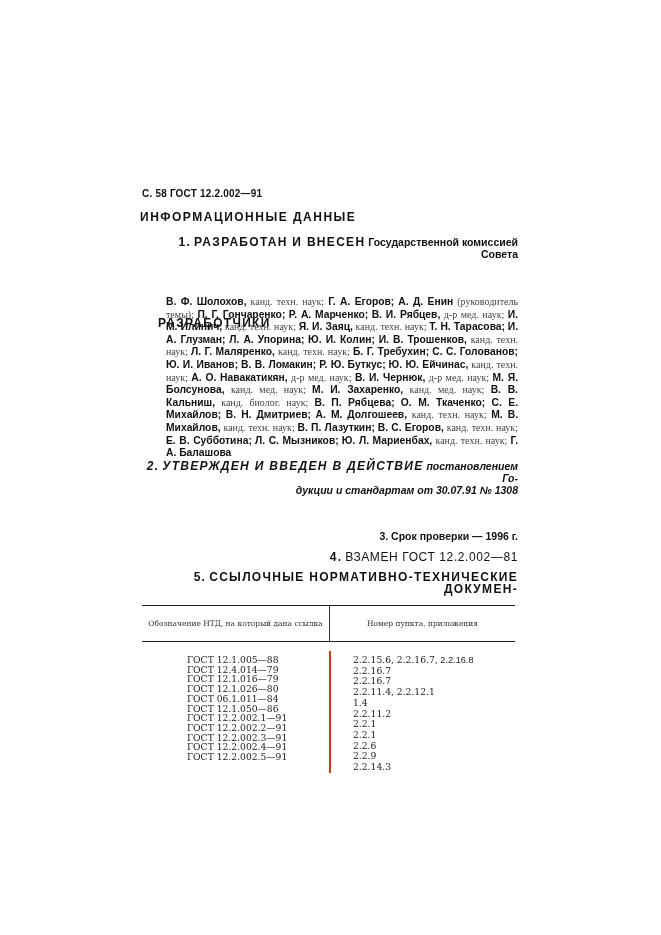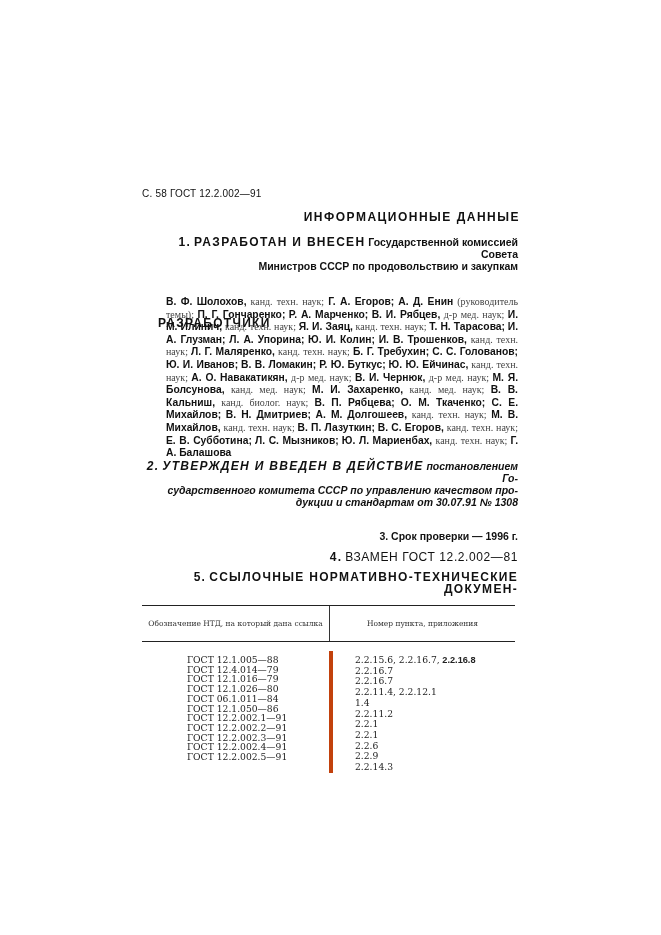--- a/index.html
+++ b/index.html
@@ -1,21 +1,21 @@
 <!DOCTYPE html>
 <html><head>
 <meta charset="utf-8">
 <style>
   html, body { margin: 0; padding: 0; background: #ffffff; }
   body { width: 661px; height: 935px; position: relative; overflow: hidden;
          font-family: "DejaVu Serif", "Liberation Serif", serif; color: #111; }
   .page { position: absolute; left: 0; top: 0; width: 661px; height: 935px; }
-  .running-head { position: absolute; left: 142px; top: 188px; font-size: 10px; font-weight: normal;
+  .running-head { position: absolute; left: 142px; top: 188px; font-size: 10px; font-weight: bold;
                   font-family: "Liberation Sans", sans-serif; letter-spacing: 0.2px; text-align: center; }
-  .title { position: absolute; left: 140px; top: 210px; width: 380px; text-align: right;
+  .title { position: absolute; left: 140px; top: 210px; width: 380px; text-align: left;
            font-family: "Liberation Sans", sans-serif; font-weight: bold; font-size: 12px; letter-spacing: 1.5px; }
   .item { position: absolute; left: 146px; width: 372px; font-size: 10.5px; line-height: 12px;
           font-family: "Liberation Sans", sans-serif; text-align: right; }
   .item .num { font-weight: bold; }
   .item .head { font-weight: bold; letter-spacing: 1.3px; font-size: 12px; }
   .item .body-bold { font-weight: bold; }
   .indent { padding-left: 12px; display: block; }
   .sub-head { position: absolute; left: 158px; top: 272px; font-family: "Liberation Sans", sans-serif;
               font-weight: bold; font-size: 12px; letter-spacing: 1.3px; margin-top: 44px; }
   .developers { position: absolute; left: 166px; top: 296px; width: 352px; font-size: 10.3px; line-height: 12.6px;
@@ -23,51 +23,49 @@
   .developers b { font-family: "Liberation Sans", sans-serif; font-weight: bold; font-size: 10.3px; }
   .developers .deg { color: #444; font-size: 10px; }
   .table { position: absolute; left: 142px; top: 605px; width: 373px; }
   .table .rule-top { height: 0; border-top: 1.5px solid #222; }
   .table .rule-mid { height: 0; border-top: 1.5px solid #222; }
   .thead { display: flex; height: 35px; }
   .thead .c1 { width: 187px; border-right: 1px solid #333; display: flex; align-items: center; justify-content: center;
                text-align: left; font-size: 7.5px; line-height: 9px; color: #333; }
   .thead .c2 { flex: 1; display: flex; align-items: center; justify-content: center; font-size: 7.5px; color: #333; text-align: right; }
   .tbody { display: flex; padding-top: 9px; }
-  .tbody .c1 { width: 187px; border-right: 4px solid #c2410c; padding-top: 4px; padding-bottom: 2px; }
+  .tbody .c1 { width: 187px; border-right: 2px solid #c2410c; padding-top: 4px; padding-bottom: 2px; }
   .tbody .c2 { flex: 1; padding-top: 4px; }
   .row1 { font-size: 9.2px; line-height: 9.7px; color: #222; padding-left: 45px; white-space: nowrap; }
   .row2 { font-size: 9.2px; line-height: 9.7px; color: #222; padding-left: 22px; white-space: nowrap; }
-  .row2 .bold { font-weight: bold; font-family: "Liberation Sans", sans-serif; margin-top: 31px; }
+  .row2 .bold { font-weight: normal; font-family: "Liberation Sans", sans-serif; margin-top: 31px; }
 </style>
 </head>
 <body>
 
 <div class="page">
 
   <div class="running-head">С. 58 ГОСТ 12.2.002—91</div>
 
   <div class="title">ИНФОРМАЦИОННЫЕ ДАННЫЕ</div>
 
   <div class="item" style="top:236px;">
     <span class="num head">1.</span>
     <span class="head">РАЗРАБОТАН И ВНЕСЕН</span>
     <span class="body-bold">Государственной комиссией Совета</span>
-    <span class="indent body-bold">Министров СССР по продовольствию и закупкам</span>
   </div>
 
   <div class="sub-head">РАЗРАБОТЧИКИ</div>
 
   <div class="developers" id="developers"><b>В. Ф. Шолохов,</b><span class="deg"> канд. техн. наук; </span><b>Г. А. Егоров;</b><span class="deg"> </span><b>А. Д. Енин</b><span class="deg"> (руководитель темы); </span><b>П. Г. Гончаренко;</b><span class="deg"> </span><b>Р. А. Марченко;</b><span class="deg"> </span><b>В. И. Рябцев,</b><span class="deg"> д-р мед. наук; </span><b>И. М. Илинич,</b><span class="deg"> канд. техн. наук; </span><b>Я. И. Заяц,</b><span class="deg"> канд. техн. наук; </span><b>Т. Н. Тарасова;</b><span class="deg"> </span><b>И. А. Глузман;</b><span class="deg"> </span><b>Л. А. Упорина;</b><span class="deg"> </span><b>Ю. И. Колин;</b><span class="deg"> </span><b>И. В. Трошенков,</b><span class="deg"> канд. техн. наук; </span><b>Л. Г. Маляренко,</b><span class="deg"> канд. техн. наук; </span><b>Б. Г. Требухин;</b><span class="deg"> </span><b>С. С. Голованов;</b><span class="deg"> </span><b>Ю. И. Иванов;</b><span class="deg"> </span><b>В. В. Ломакин;</b><span class="deg"> </span><b>Р. Ю. Буткус;</b><span class="deg"> </span><b>Ю. Ю. Ейчинас,</b><span class="deg"> канд. техн. наук; </span><b>А. О. Навакатикян,</b><span class="deg"> д-р мед. наук; </span><b>В. И. Чернюк,</b><span class="deg"> д-р мед. наук; </span><b>М. Я. Болсунова,</b><span class="deg"> канд. мед. наук; </span><b>М. И. Захаренко,</b><span class="deg"> канд. мед. наук; </span><b>В. В. Кальниш,</b><span class="deg"> канд. биолог. наук; </span><b>В. П. Рябцева;</b><span class="deg"> </span><b>О. М. Ткаченко;</b><span class="deg"> </span><b>С. Е. Михайлов;</b><span class="deg"> </span><b>В. Н. Дмитриев;</b><span class="deg"> </span><b>А. М. Долгошеев,</b><span class="deg"> канд. техн. наук; </span><b>М. В. Михайлов,</b><span class="deg"> канд. техн. наук; </span><b>В. П. Лазуткин;</b><span class="deg"> </span><b>В. С. Егоров,</b><span class="deg"> канд. техн. наук; </span><b>Е. В. Субботина;</b><span class="deg"> </span><b>Л. С. Мызников;</b><span class="deg"> </span><b>Ю. Л. Мариенбах,</b><span class="deg"> канд. техн. наук; </span><b>Г. А. Балашова</b><span class="deg"></span></div>
 
   <div class="item" style="top:460px;font-style:italic;">
     <span class="num head">2.</span>
     <span class="head">УТВЕРЖДЕН И ВВЕДЕН В ДЕЙСТВИЕ</span>
     <span class="body-bold">постановлением Го-</span>
-    <span class="indent body-bold">сударственного комитета СССР по управлению качеством про-</span>
     <span class="indent body-bold">дукции и стандартам от 30.07.91 № 1308</span>
   </div>
 
   <div class="item" style="top:530px;">
     <span class="num body-bold">3.</span>
     <span class="body-bold">Срок проверки — 1996 г.</span>
   </div>
 
   <div class="item" style="top:551px;">
     <span class="num head">4.</span>

